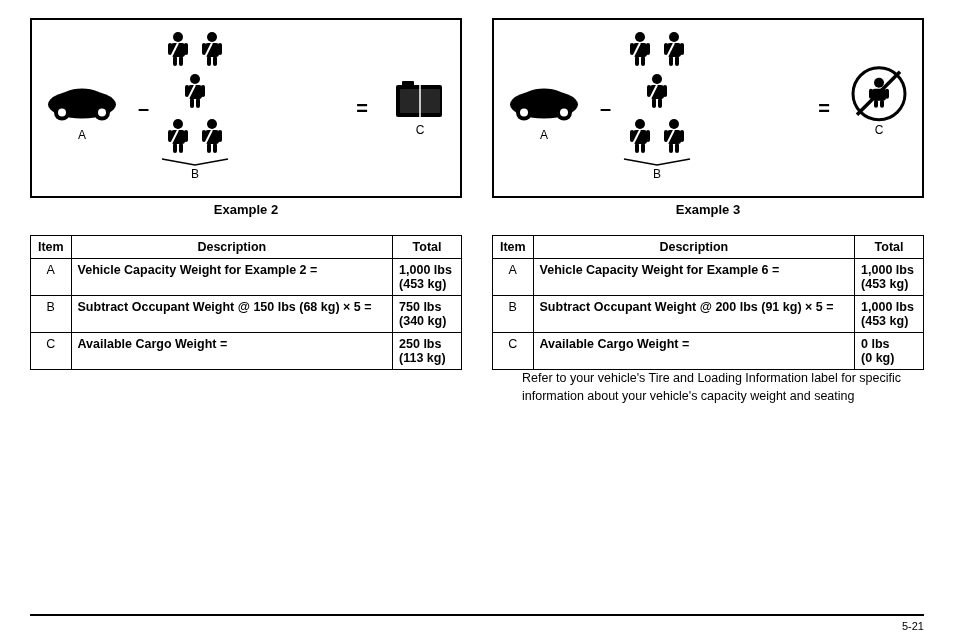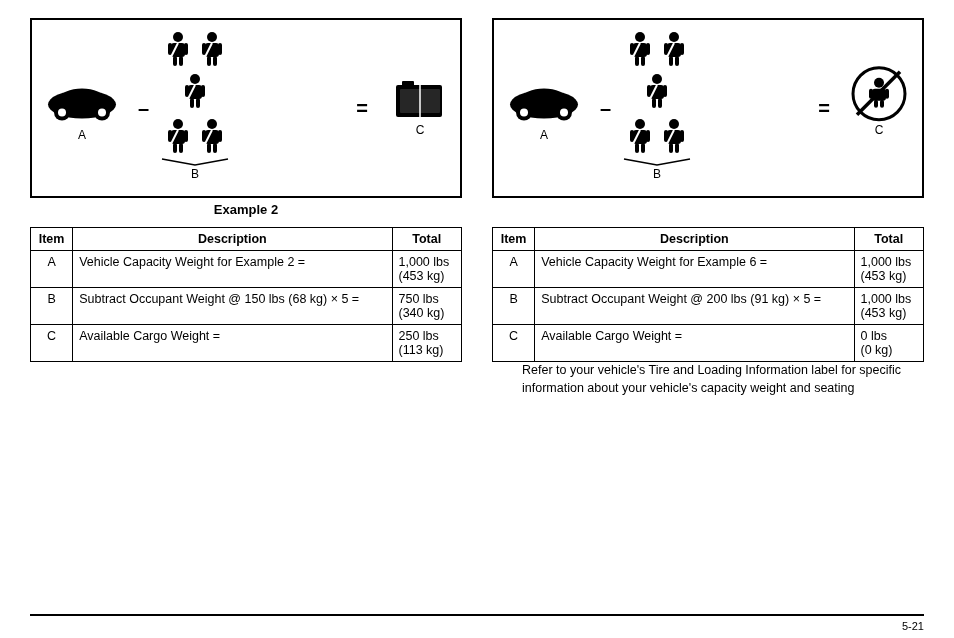--- a/index.html
+++ b/index.html
@@ -35,21 +35,21 @@
       display: flex;
       align-items: center;
       justify-content: center;
       padding: 10px;
     }
 
     .diagram-label-title {
       text-align: center;
       font-weight: bold;
       font-size: 13px;
-      margin: 4px 0 4px 0;
+      margin: 4px 0 12px 0;
     }
 
     
     .tables-row {
       display: flex;
       gap: 30px;
     }
 
     .table-block {
       flex: 1;
@@ -58,20 +58,21 @@
     table {
       width: 100%;
       border-collapse: collapse;
       font-size: 12.5px;
     }
 
     table th, table td {
       border: 1.5px solid #000;
       padding: 4px 6px;
       vertical-align: top;
+      font-weight: bold;
     }
 
     table th {
       font-weight: bold;
       text-align: center;
       background: #fff;
     }
 
     table td:first-child {
       text-align: center;
@@ -293,20 +294,21 @@
             <rect x="19" y="24" width="4" height="10" rx="2" fill="#000"></rect>
             <rect x="35" y="24" width="4" height="10" rx="2" fill="#000"></rect>
             <rect x="24" y="35" width="4" height="8" rx="2" fill="#000"></rect>
             <rect x="30" y="35" width="4" height="8" rx="2" fill="#000"></rect>
 
             <line x1="7" y1="50" x2="50" y2="7" stroke="#000" stroke-width="3.5"></line>
           </svg>
           <span style="font-size:12px;">C</span>
         </div>
       </div>
+      <div class="diagram-label-title">Example 3</div>
     </div>
   </div>
 
   <div class="tables-row">
 
     <div class="table-block">
       <table>
         <thead>
           <tr>
             <th>Item</th>

